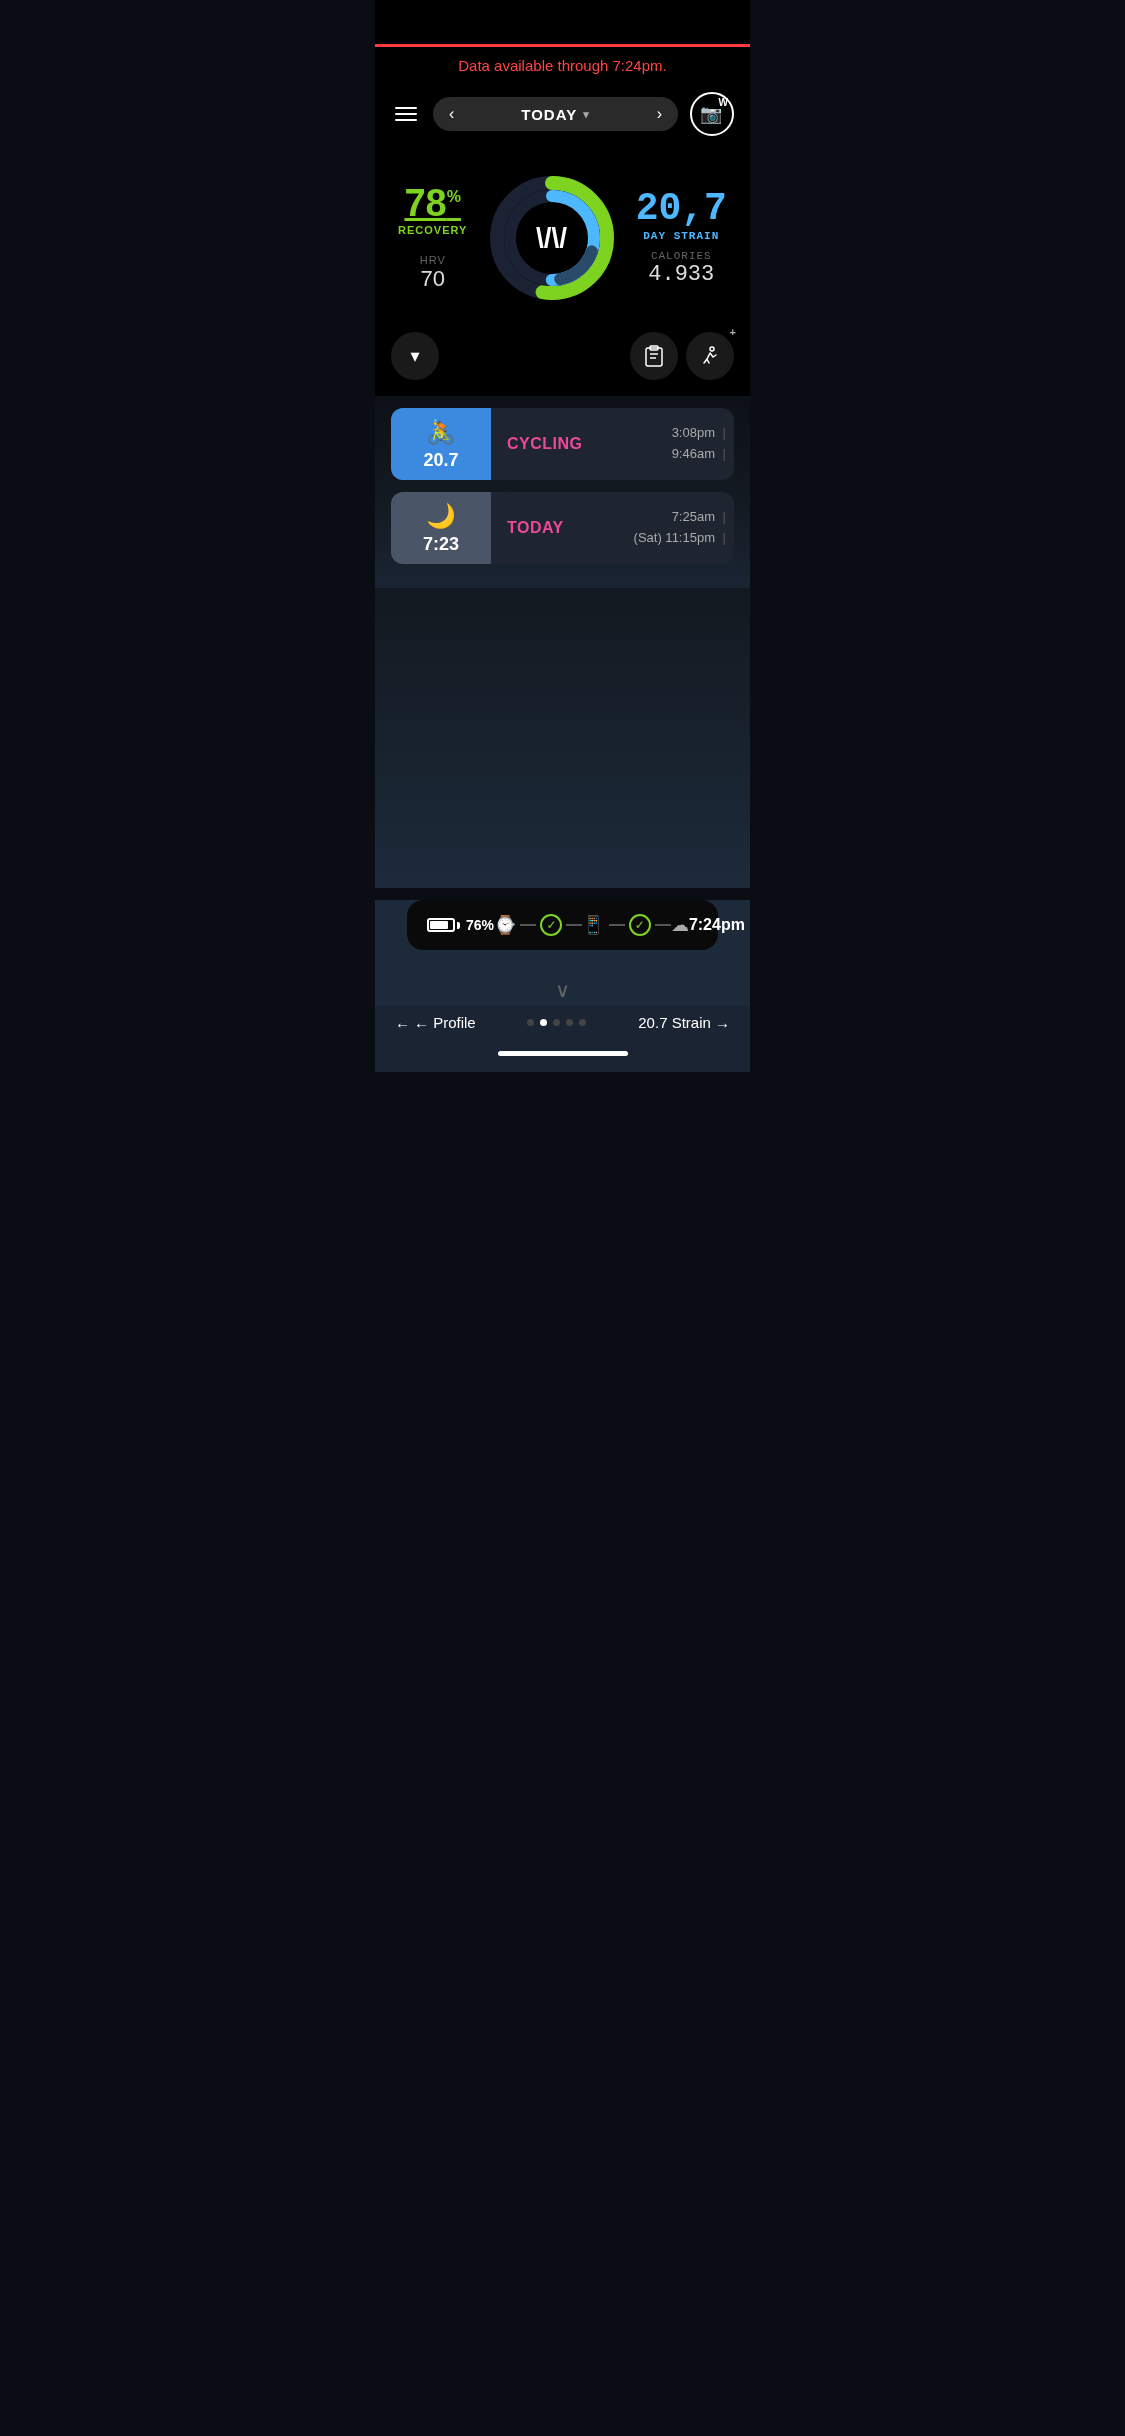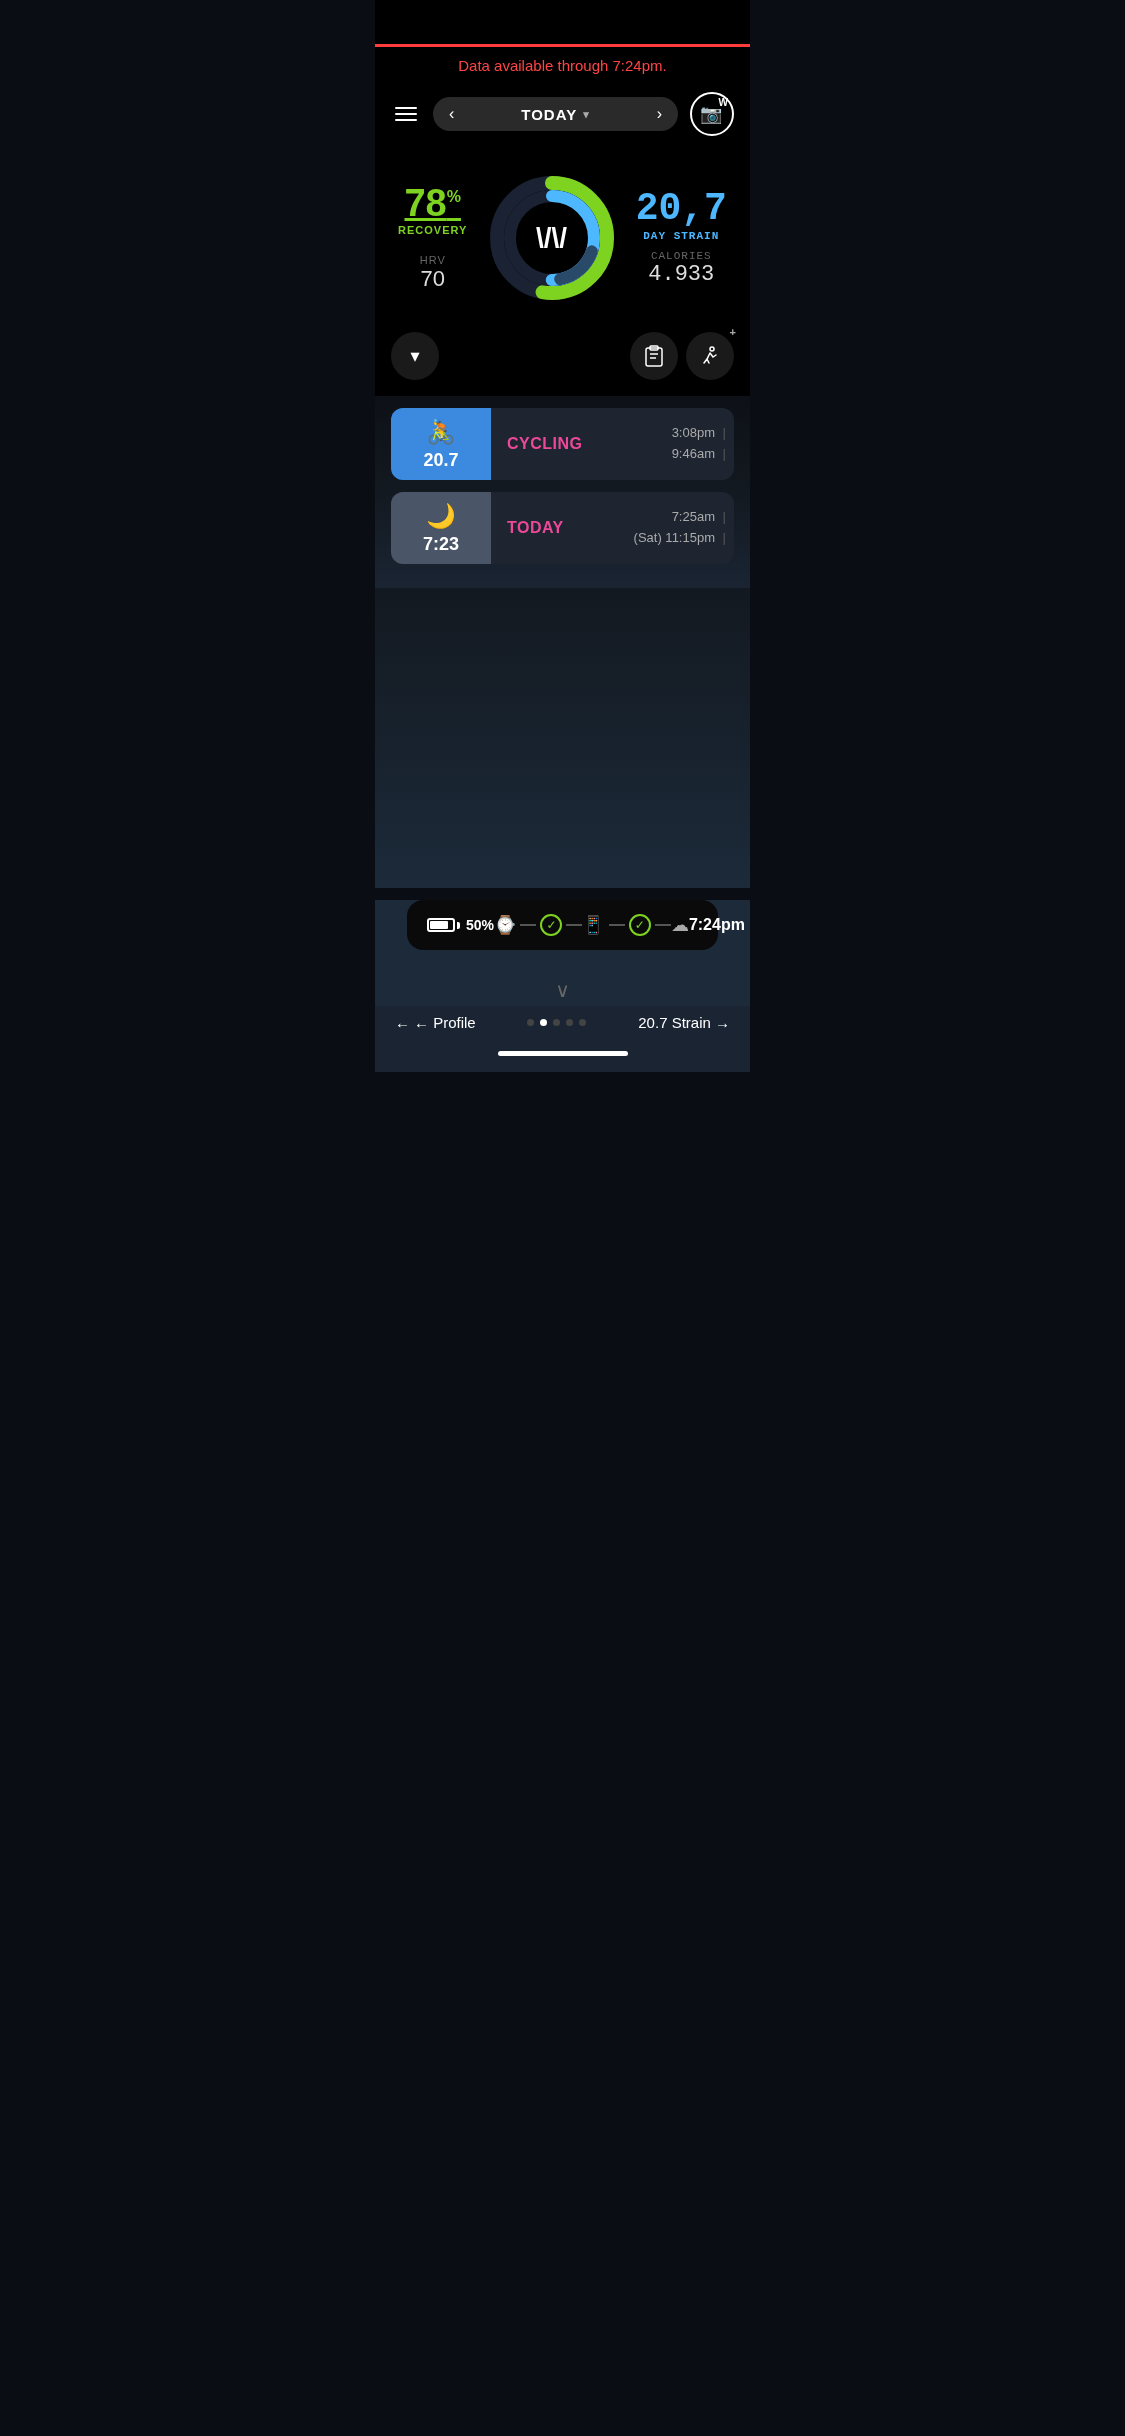--- a/index.html
+++ b/index.html
@@ -599,21 +599,21 @@
 <div style="padding: 0 16px 8px; background: #1c2a3a;">
   <div class="device-status">
 
     <div class="battery-indicator">
       <div class="battery-icon">
         <div class="battery-body">
           <div class="battery-fill"></div>
         </div>
         <div class="battery-tip"></div>
       </div>
-      <span class="battery-pct">50%</span>
+      <span class="battery-pct">76%</span>
     </div>
 
     <div class="device-chain">
       <span style="font-size:18px; color:#aaa;">⌚</span>
       <div class="chain-line"></div>
       <div class="chain-check">✓</div>
       <div class="chain-line"></div>
     </div>
 
     <div class="device-chain">

